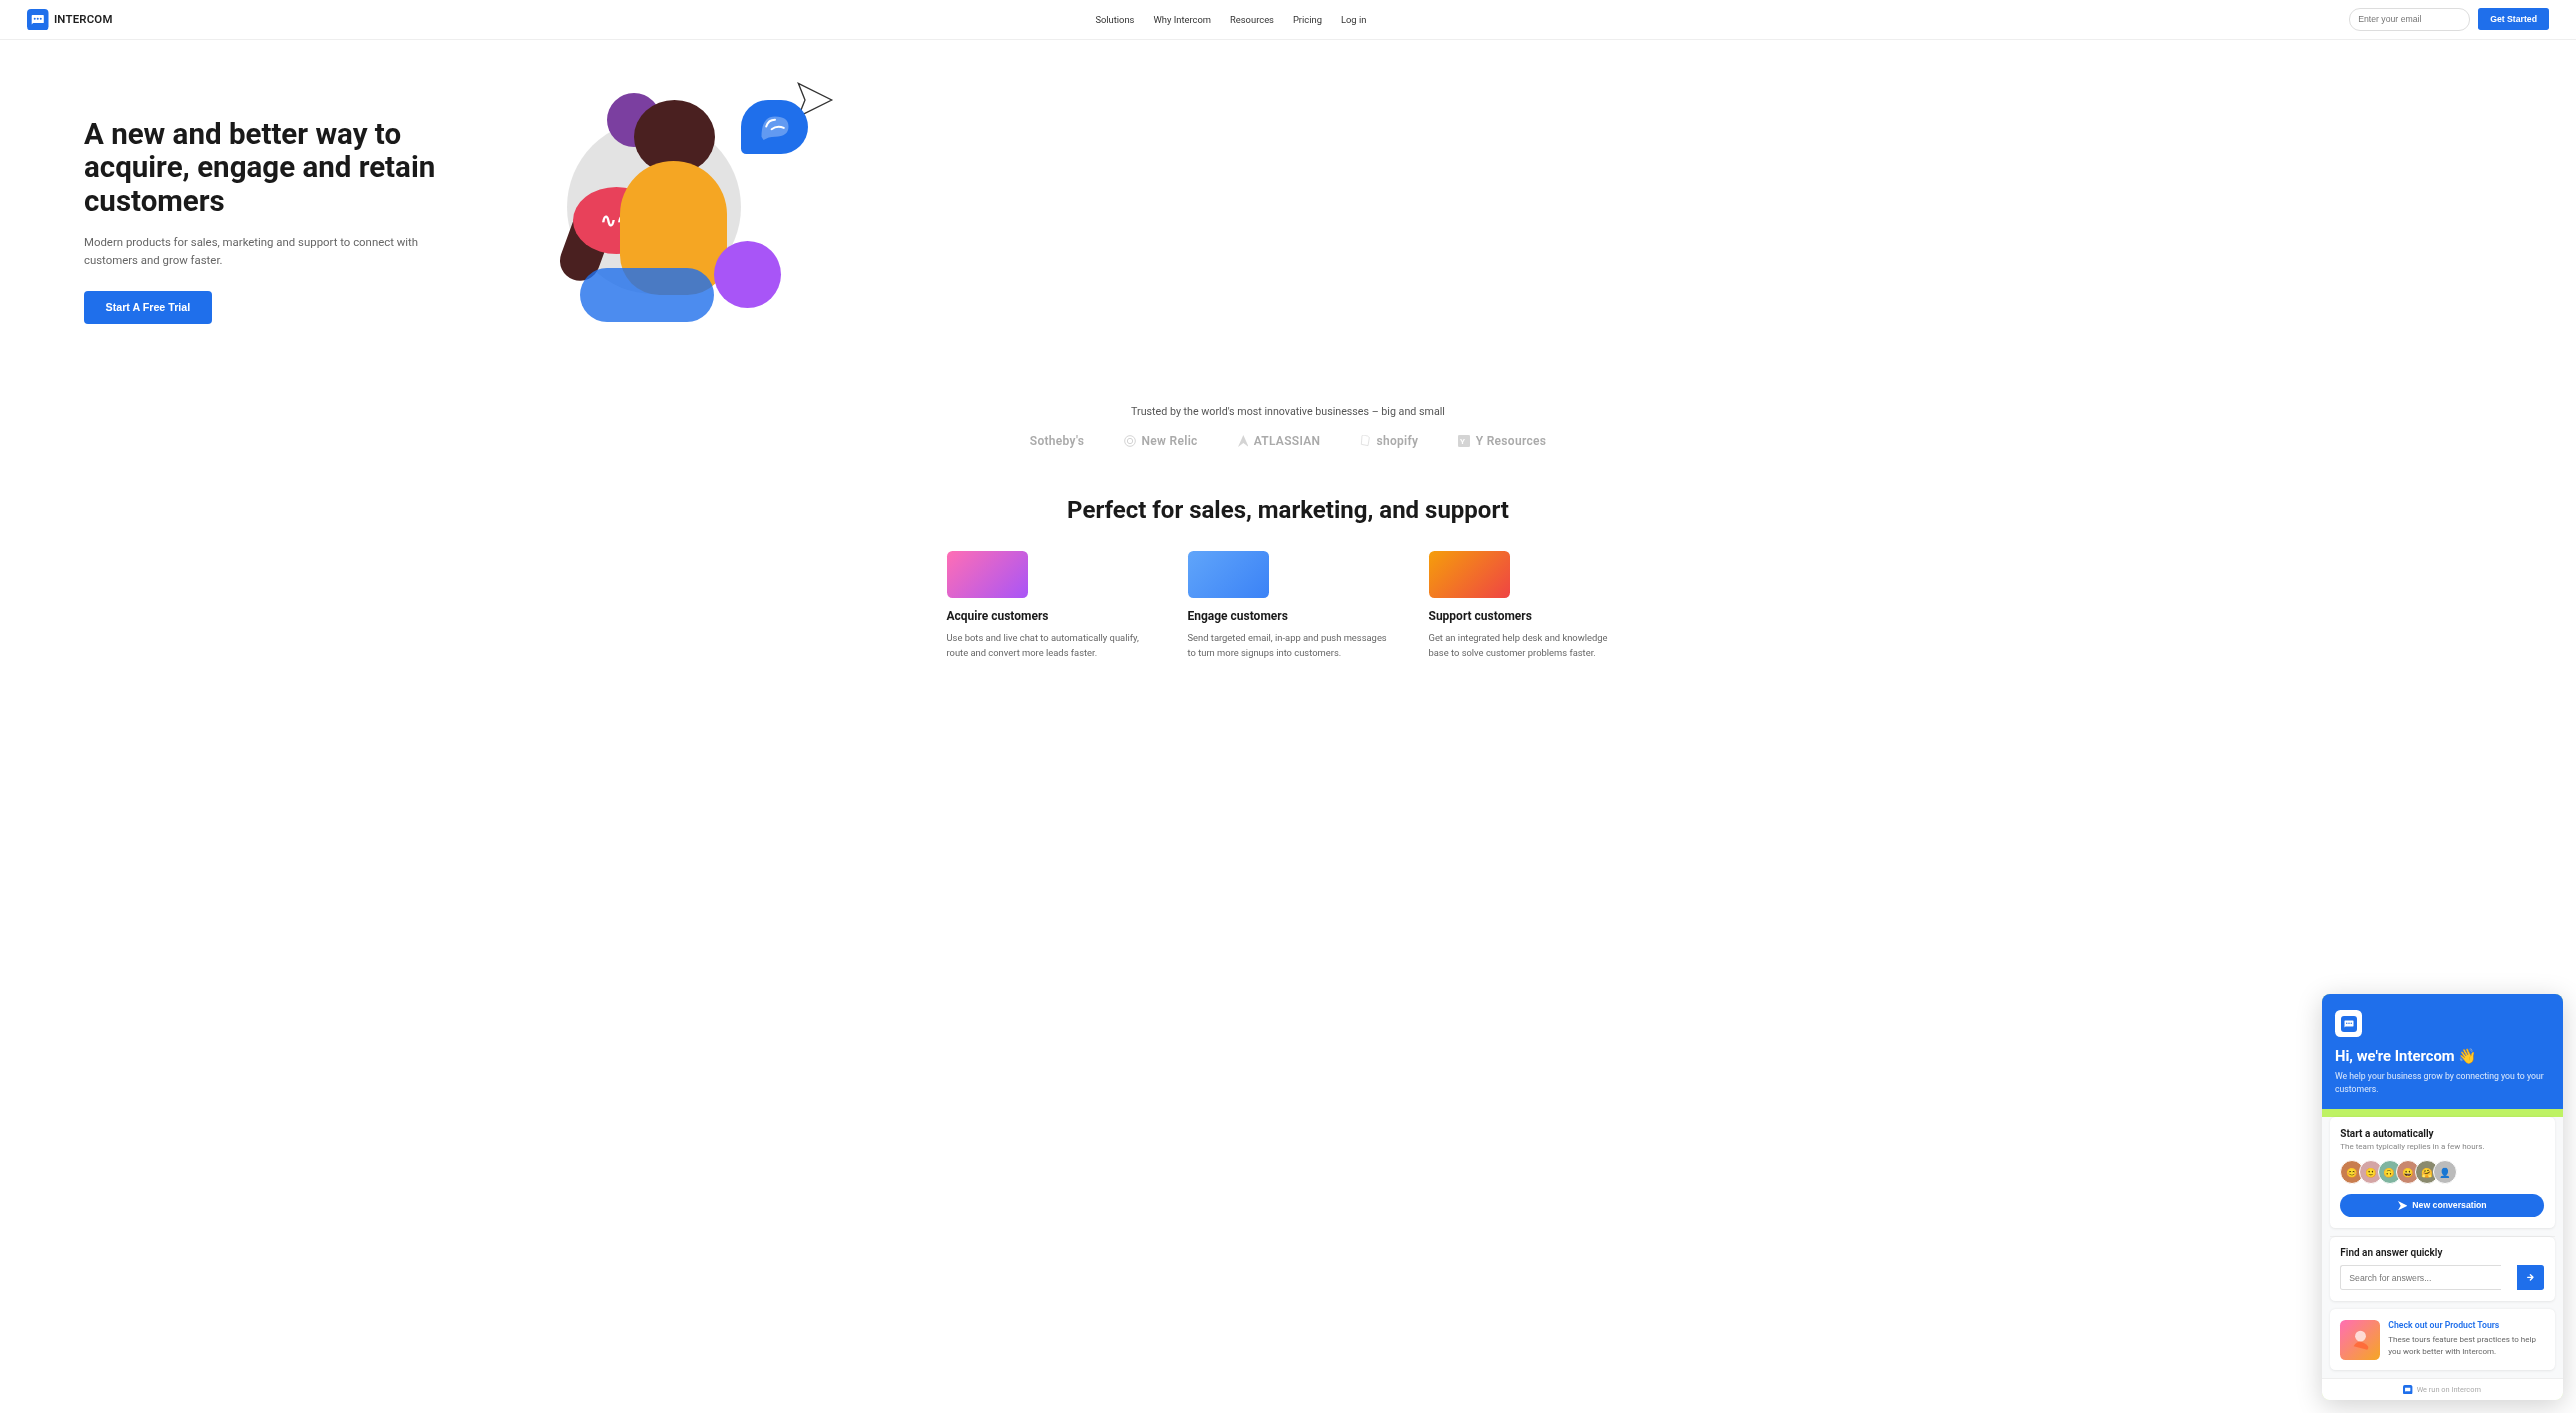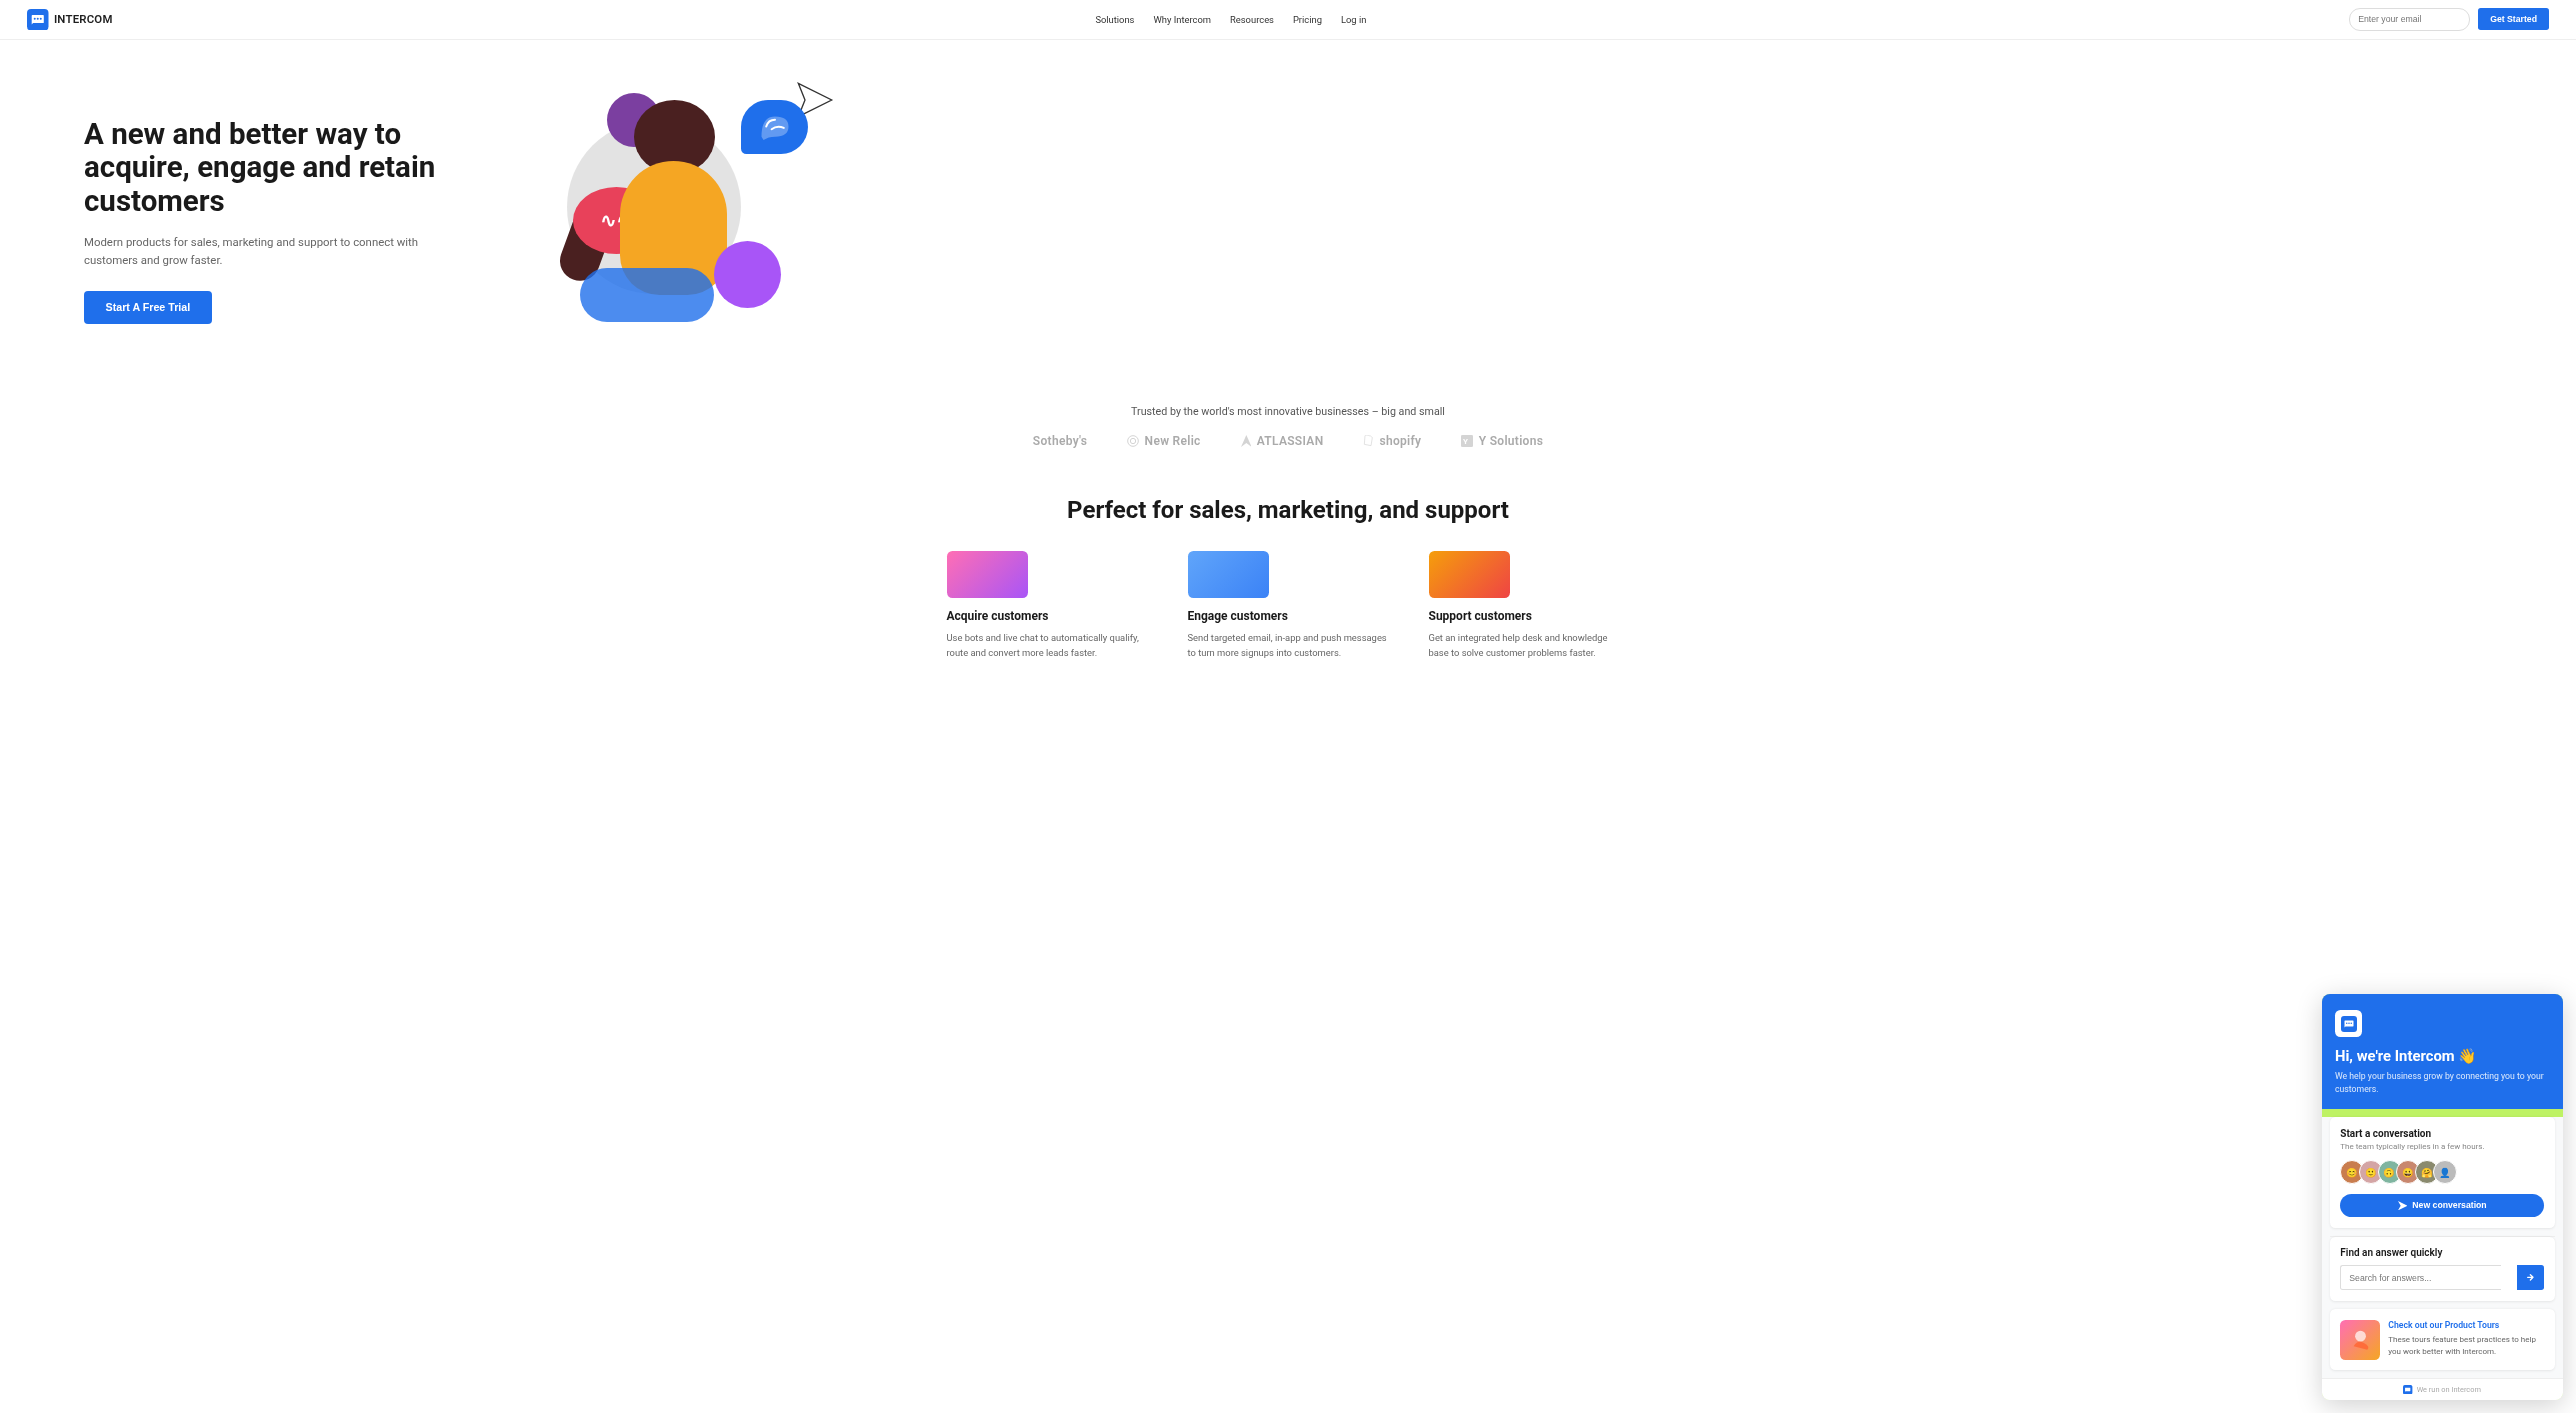--- a/index.html
+++ b/index.html
@@ -257,21 +257,21 @@
       <svg width="10.7" height="12" viewBox="0 0 16 18">
           <path d="M12 2 C11 1 10 1 9 1.5 C8.5 0.5 7 0 6 0.5 C5.5 0.2 4 0 3 1 L2 14 L12 16 L14 4 C13.5 3 12.5 2.5 12 2Z" fill="none" stroke="#aaa" stroke-width="1"></path>
         </svg>
       <span>shopify</span>
     </span>
     <span class="trust-logo">
       <svg width="12" height="12" viewBox="0 0 18 18" style="font-size:18px">
           <rect width="18" height="18" rx="2" fill="#aaa"></rect>
           <text x="3" y="14" fill="white" font-size="12" font-weight="700">Y</text>
         </svg>
-      <span>Y Solutions</span>
+      <span>Y Resources</span>
     </span>
   </div>
 </div>
 
 <div class="middle-section">
   <h2 class="middle-title">Perfect for sales, marketing, and support</h2>
   <div class="features-grid">
     <div class="feature-card">
       <div class="feature-thumb" style="background: linear-gradient(135deg, #ff6eb4, #a855f7);"></div>
       <h3 class="feature-title">Acquire customers</h3>
@@ -302,21 +302,21 @@
         <rect x="19" y="13" width="3" height="3" rx="1.5" fill="#1f6feb"></rect>
       </svg>
     </div>
     <h2 class="chat-title">Hi, we're Intercom 👋</h2>
     <p class="chat-subtitle">We help your business grow by connecting you to your customers.</p>
   </div>
 
   <div class="chat-body">
 
     <div class="chat-section">
-      <div class="chat-section-title">Start a conversation</div>
+      <div class="chat-section-title">Start a automatically</div>
       <div class="chat-section-subtitle">The team typically replies in a few hours.</div>
       <div class="avatars-row">
         <div class="avatar-circle" style="background: #c97d4e;">😊</div>
         <div class="avatar-circle" style="background: #d4a5a5;">🙂</div>
         <div class="avatar-circle" style="background: #7fb5a0;">🙃</div>
         <div class="avatar-circle" style="background: #c8876e;">😀</div>
         <div class="avatar-circle" style="background: #8a8a6e;">🤗</div>
         <div class="avatar-circle" style="background: #bbb;">👤</div>
       </div>
       <button class="new-conv-btn">

